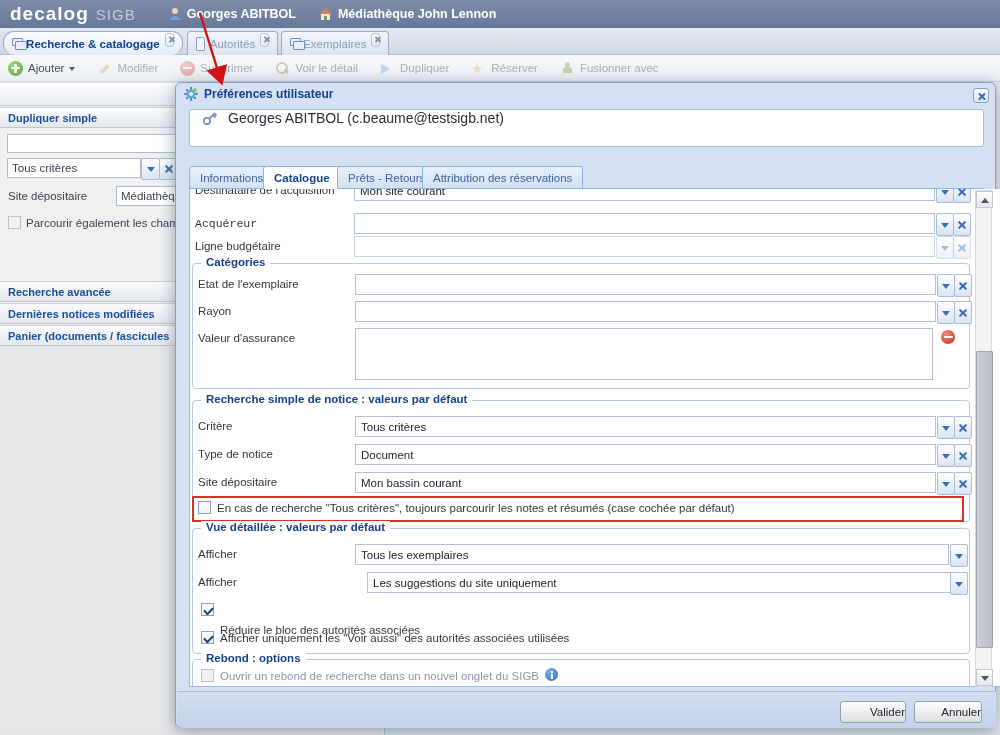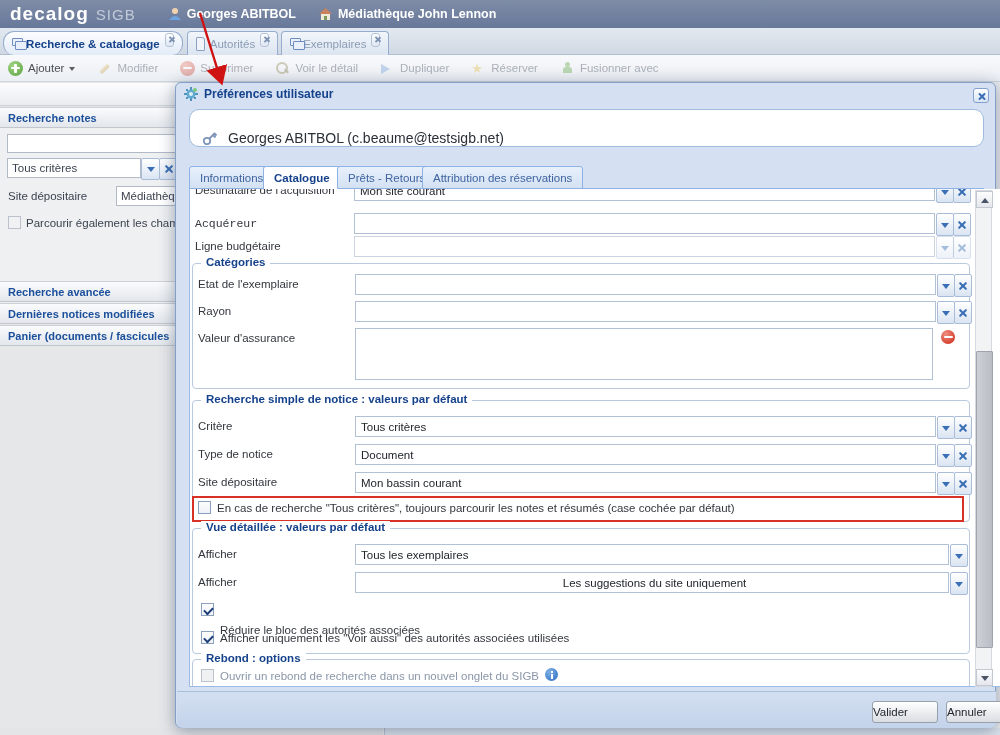--- a/index.html
+++ b/index.html
@@ -89,22 +89,22 @@
 
   
   #dialog{left:175px;top:82px;width:821px;height:646px;background:#d5e1f3;
     border:1px solid #85a0c6;border-radius:6px;box-shadow:0 3px 16px rgba(40,60,90,.45);}
   #dlg-title{left:8px;top:4px;font-size:12px;font-weight:bold;color:#15428b;display:flex;gap:6px;align-items:center;}
   #dlg-close{left:797px;top:5px;width:16px;height:15px;border:1px solid #84a1cf;border-radius:3px;
     background:linear-gradient(#fdfeff,#d9e4f4);}
   #dlg-close i{position:absolute;left:7px;top:2.5px;width:2px;height:9px;background:#3a6fb5;border-radius:1px;}
   #dlg-close i:first-child{transform:rotate(45deg);}
   #dlg-close i:last-child{transform:rotate(-45deg);}
-  #userbox{left:13px;top:26px;width:795px;height:38px;background:#fff;border:1px solid #9fbbdf;border-radius:10px;
-    display:flex;align-items:flex-end;gap:10px;padding-left:12px;font-size:14px;color:#2a2f38;}
+  #userbox{left:13px;top:26px;width:795px;height:38px;background:#fff;border:1px solid #9fbbdf;border-radius:3px;
+    display:flex;align-items:flex-start;gap:10px;padding-left:12px;font-size:14px;color:#2a2f38;}
   #dlg-tabs{left:13px;top:82px;width:795px;height:24px;border-bottom:1px solid #8db2e3;}
   .dtab{position:absolute;top:1px;height:23px;border:1px solid #8db2e3;border-radius:3px 3px 0 0;
     background:linear-gradient(#e8f0fb,#d3e1f3);display:flex;align-items:center;padding:0 10px;
     font-size:11.5px;color:#3f64a0;box-sizing:border-box;white-space:nowrap;}
   .dtab.active{background:#fff;border-bottom:1px solid #fff;height:24px;font-weight:bold;color:#15428b;}
 
   #dlg-content{left:13px;top:106px;width:860px;height:498px;background:#fff;
     border:1px solid #99bbe8;border-top:none;overflow:hidden;}
   .frow{position:absolute;height:22px;left:0;width:778px;}
   .flabel{position:absolute;left:5px;top:4px;font-size:11.5px;color:#33373d;white-space:nowrap;}
@@ -129,21 +129,21 @@
   .sbtn{position:absolute;left:0;width:15px;height:15px;background:linear-gradient(#fdfdfe,#e4e7ec);border:1px solid #c3c8d0;}
   .sbtn .up{position:absolute;left:3.5px;top:5px;border:4px solid transparent;border-bottom:5px solid #4a5568;margin-top:-3px;}
   .sbtn .dn{position:absolute;left:3.5px;top:6px;border:4px solid transparent;border-top:5px solid #4a5568;}
   #sthumb{position:absolute;left:0;top:160px;width:15px;height:295px;
     background:linear-gradient(90deg,#cdd0d5,#b9bdc4);border:1px solid #9fa4ad;border-radius:1px;}
 
   
   #dlg-footer{left:1px;top:608px;width:819px;height:37px;background:linear-gradient(#d3dff1,#c3d3ea);
     border-top:1px solid #aabfdc;border-radius:0 0 5px 5px;}
   .btn{position:absolute;top:9px;height:22px;border:1px solid #98a0ab;border-radius:3px;
-    background:linear-gradient(#ffffff,#d9dde2);font-size:11.5px;color:#23272e;text-align:left;padding-top:4px;box-sizing:border-box;margin-left:32px;}
+    background:linear-gradient(#ffffff,#d9dde2);font-size:11.5px;color:#23272e;text-align:right;padding-top:4px;box-sizing:border-box;}
 
   
   .keyico{width:16px;height:16px;}
   .gearico{width:14px;height:14px;}
   .personico{width:14px;height:14px;}
   .homeico{width:15px;height:14px;}
 
   #below-strip-l{left:0;top:728px;width:383px;height:7px;background:#e4e5e7;}
   #below-strip-r{left:384px;top:728px;width:616px;height:7px;background:#dde4ec;border-left:1px solid #b7c2d1;}
   #arrow-overlay{left:0;top:0;width:1000px;height:735px;pointer-events:none;z-index:60;}
@@ -255,21 +255,21 @@
           <span class="bd"></span>
         </span>
       </span>
     <span>Fusionner avec</span>
   </span>
 </div>
 
 <div class="abs" id="sidebar">
   <div class="abs" id="side-topstrip"></div>
   <div class="abs acc-h" style="top:25px;">
-    <span>Recherche notes</span>
+    <span>Dupliquer simple</span>
   </div>
   <div class="abs" id="side-body"></div>
   <div class="abs sinput"></div>
   <div class="abs sfield" style="left:7px;top:76px;width:134px;height:20px;">
     <span>Tous critères</span>
   </div>
   <span class="trig" style="left:141px;top:76px;width:17px;height:20px;"></span>
   <span class="clearbtn" style="left:159px;top:76px;width:17px;height:20px;">
       <i></i>
       <i></i>
@@ -458,21 +458,21 @@
       <span class="legendlb">Vue détaillée : valeurs par défaut</span>
       <div class="frow" style="top:15px;width:772px;">
         <span class="flabel">Afficher</span>
         <div class="ffield" style="left:162px;width:594px;">
           <span>Tous les exemplaires</span>
         </div>
         <span class="trig" style="left:757px;top:0;width:16px;height:21px;"></span>
       </div>
       <div class="frow" style="top:43px;width:772px;">
         <span class="flabel">Afficher</span>
-        <div class="ffield" style="left:162px;width:594px;text-align:center;">
+        <div class="ffield" style="left:174px;width:594px;">
           <span>Les suggestions du site uniquement</span>
         </div>
         <span class="trig" style="left:757px;top:0;width:16px;height:21px;"></span>
       </div>
       <span class="cb checked" style="left:8px;top:74px;"></span>
       <span class="cblabel" style="left:27px;top:75px;margin-top:20px;">Réduire le bloc des autorités associées</span>
       <span class="cb checked" style="left:8px;top:102px;"></span>
       <span class="cblabel" style="left:27px;top:103px;">Afficher uniquement les "Voir aussi" des autorités associées utilisées</span>
     </div>
 

